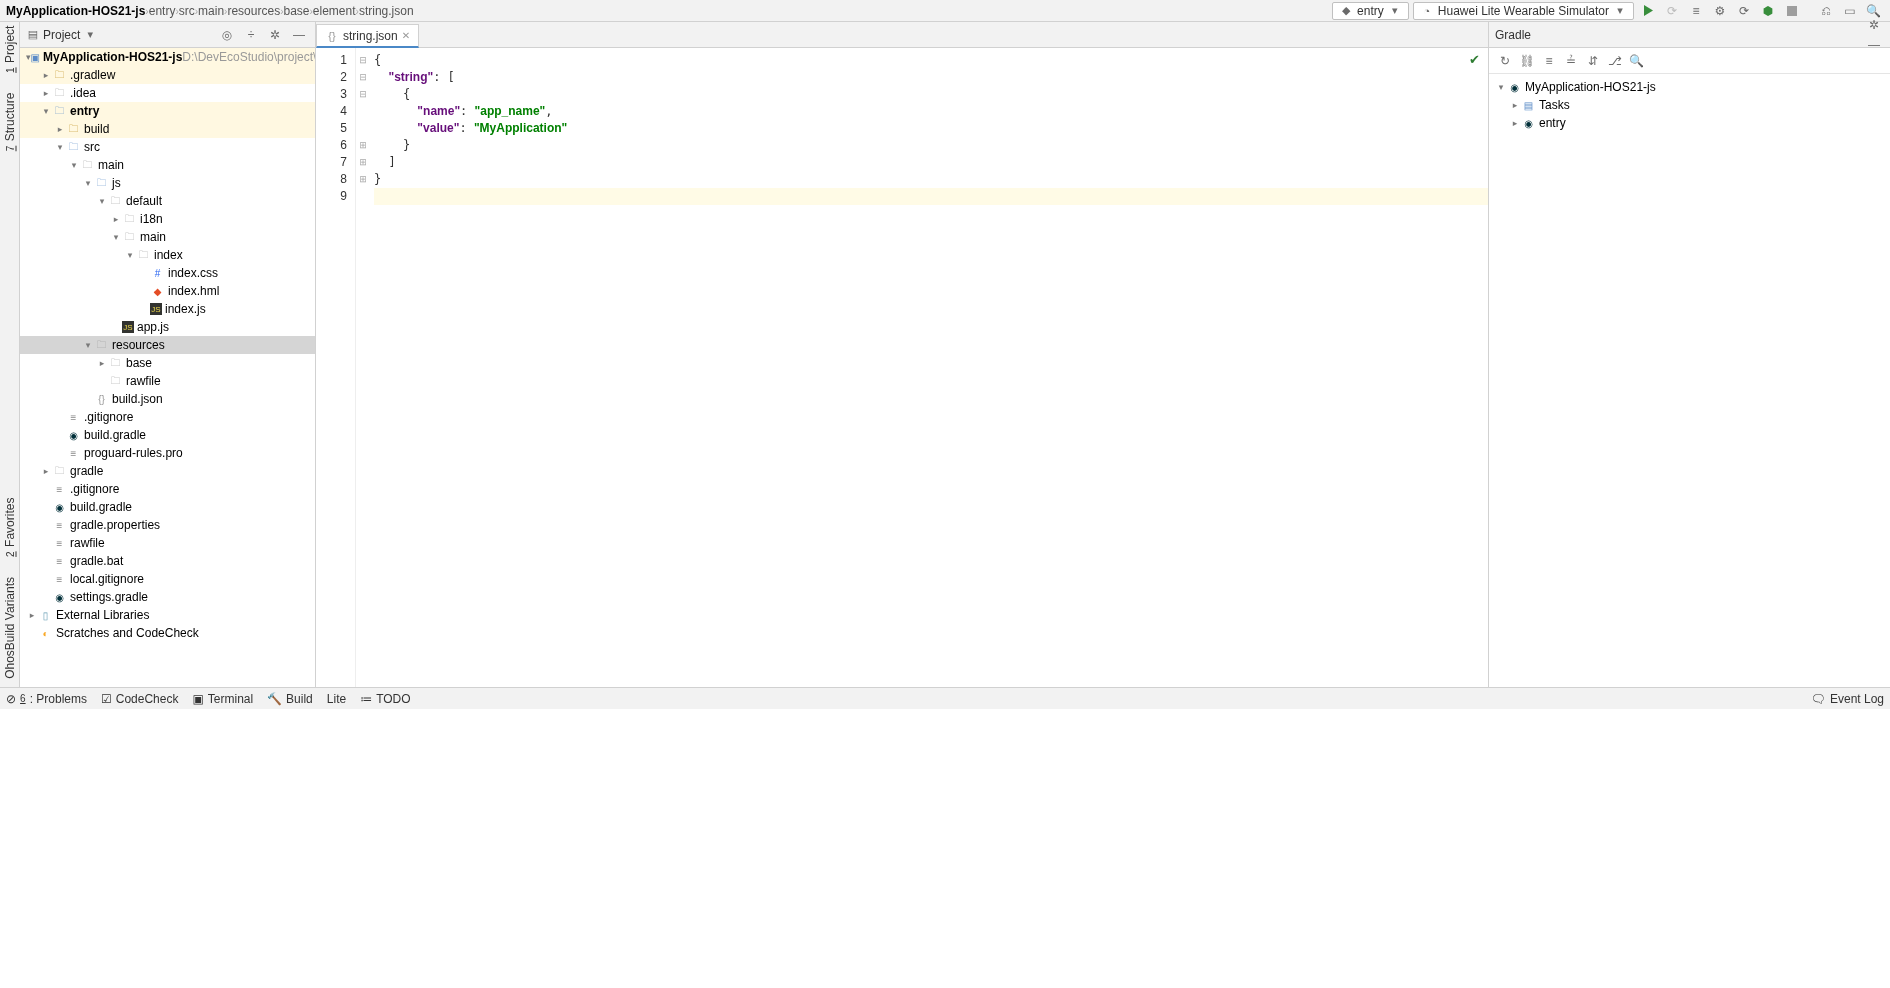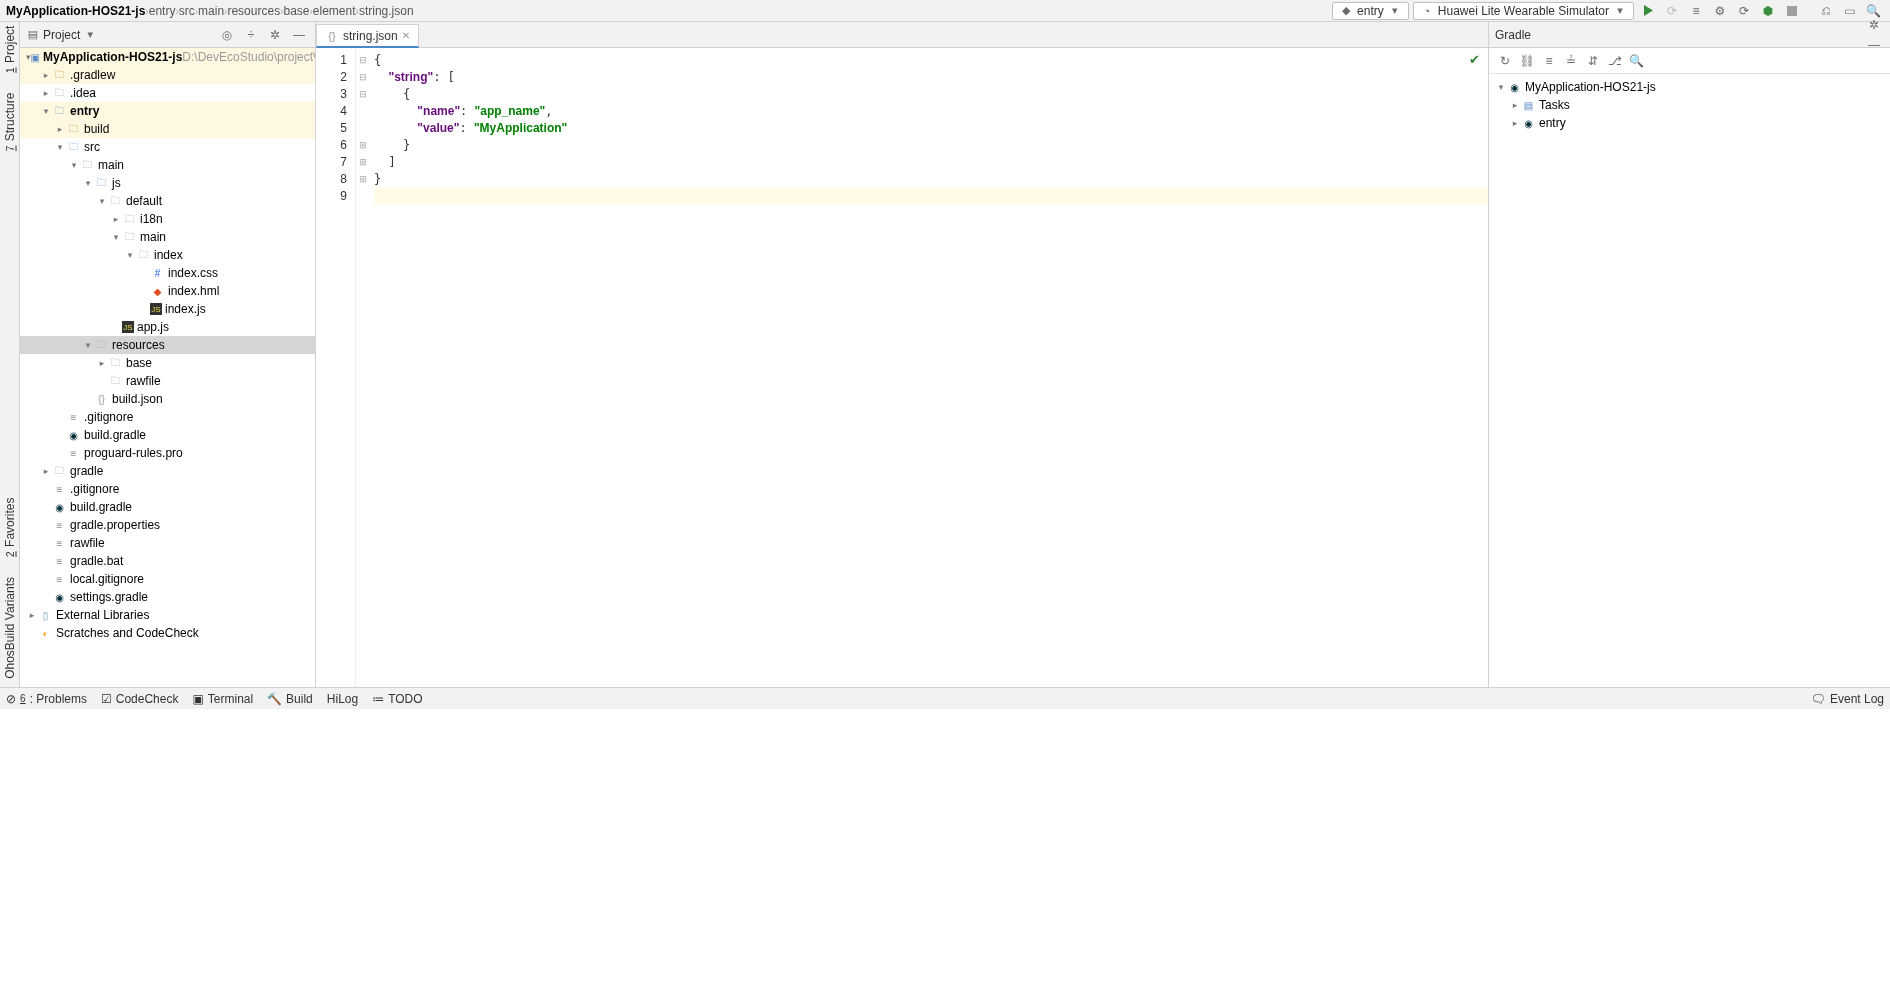--- a/index.html
+++ b/index.html
@@ -401,21 +401,21 @@
       </div>
     <div class="sbitem">
         <span>▣</span>
         <span>Terminal</span>
       </div>
     <div class="sbitem">
         <span>🔨</span>
         <span>Build</span>
       </div>
     <div class="sbitem">
-        <span>HiLog</span>
+        <span>Lite</span>
       </div>
     <div class="sbitem">
         <span>≔</span>
         <span>TODO</span>
       </div>
     <div class="spacer"></div>
     <div class="sbitem">
         <span>🗨</span>
         <span>Event Log</span>
       </div>

